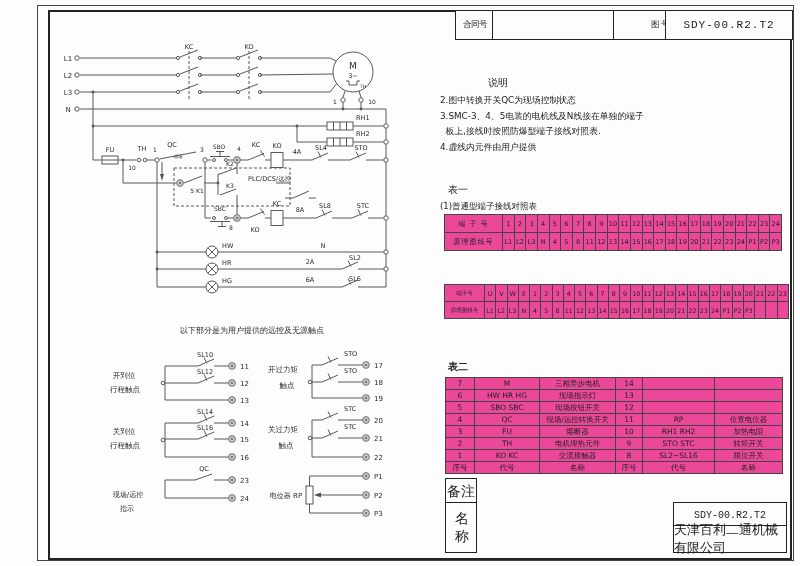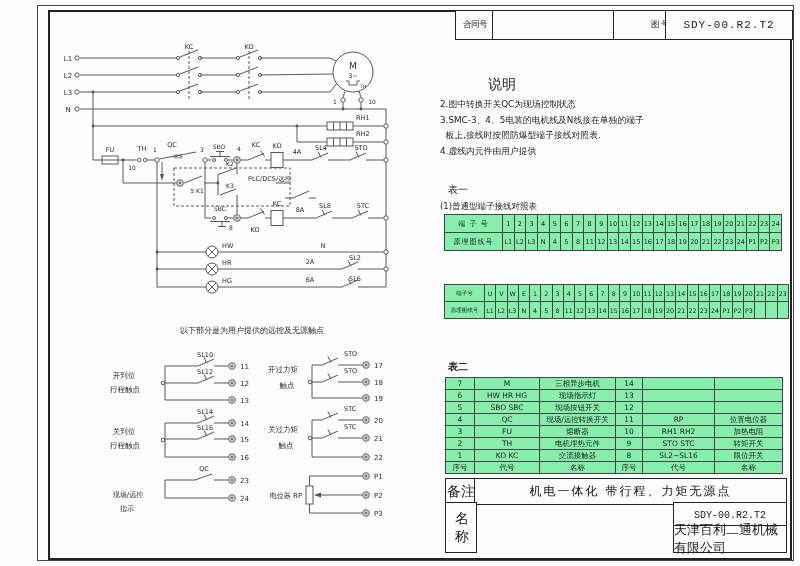--- a/index.html
+++ b/index.html
@@ -6,27 +6,27 @@
   #page{position:relative;width:800px;height:566px;background:#fdfdfd;overflow:hidden;
         font-family:"DejaVu Sans",sans-serif;color:#333;}
   .abs{position:absolute;}
   .frame-outer{left:37px;top:5px;width:755px;height:554px;border:1px solid #444;}
   .frame-inner{left:48px;top:10px;width:740px;height:546px;border:2px solid #222;}
   .box{position:absolute;border:1.5px solid #222;display:flex;align-items:center;justify-content:center;background:#fdfdfd;}
   .hdr-lbl{font-size:8.5px;letter-spacing:-0.5px;color:#222;}
   .hdr-val{font-family:"Liberation Mono","DejaVu Sans Mono",monospace;font-size:11px;letter-spacing:1px;color:#222;}
   
   .notes{left:440px;top:76px;width:340px;}
-  .note-title{font-size:14px;padding-left:48px;margin-bottom:3px;color:#222;}
+  .note-title{font-size:10px;padding-left:48px;margin-bottom:3px;color:#222;}
   .note-line{font-size:8.8px;line-height:15.5px;white-space:pre;color:#222;}
   
   .sec{font-size:10px;color:#222;}
   .cap{font-size:8.5px;color:#222;}
   .chk{color:#23379f;font-weight:bold;margin-right:1px;font-size:9px;}
-  table.tt{border-collapse:collapse;table-layout:fixed;background:#86efac;position:absolute;}
+  table.tt{border-collapse:collapse;table-layout:fixed;background:#ec4899;position:absolute;}
   table.tt td{border:1px solid #444;text-align:center;padding:0;overflow:hidden;white-space:nowrap;color:#222;}
   table.t1{left:444px;top:214px;width:338px;}
   table.t1 td{height:17px;font-size:6.5px;}
   table.t1 td:first-child{font-size:7px;letter-spacing:1px;}
   table.t2{left:444px;top:284px;width:345px;}
   table.t2 td{height:16px;font-size:6.3px;}
   table.t2 td:first-child{font-size:5.5px;letter-spacing:0;}
   table.t3{left:445px;top:377px;width:338px;}
   table.t3 td{height:11px;font-size:7.5px;}
   
@@ -647,23 +647,20 @@
           <td>序号</td>
           <td>代号</td>
           <td>名称</td>
         </tr>
       </tbody>
   </table>
 
   <div class="box" style="left:445px;top:478px;width:30px;height:25px;">
     <span class="tb-lbl">备注</span>
   </div>
-  <div class="box" style="left:474px;top:478px;width:311px;height:25px;">
-    <span class="tb-remark">机电一体化 带行程、力矩无源点</span>
-  </div>
   <div class="box" style="left:445px;top:502px;width:30px;height:49px;">
     <span class="tb-lbl vstack">名称</span>
   </div>
   <div class="box" style="left:673px;top:502px;width:112px;height:24px;">
     <span class="tb-dno">SDY-00.R2.T2</span>
   </div>
   <div class="box" style="left:673px;top:525px;width:112px;height:26px;">
     <span class="tb-co">天津百利二通机械有限公司</span>
   </div>
 

